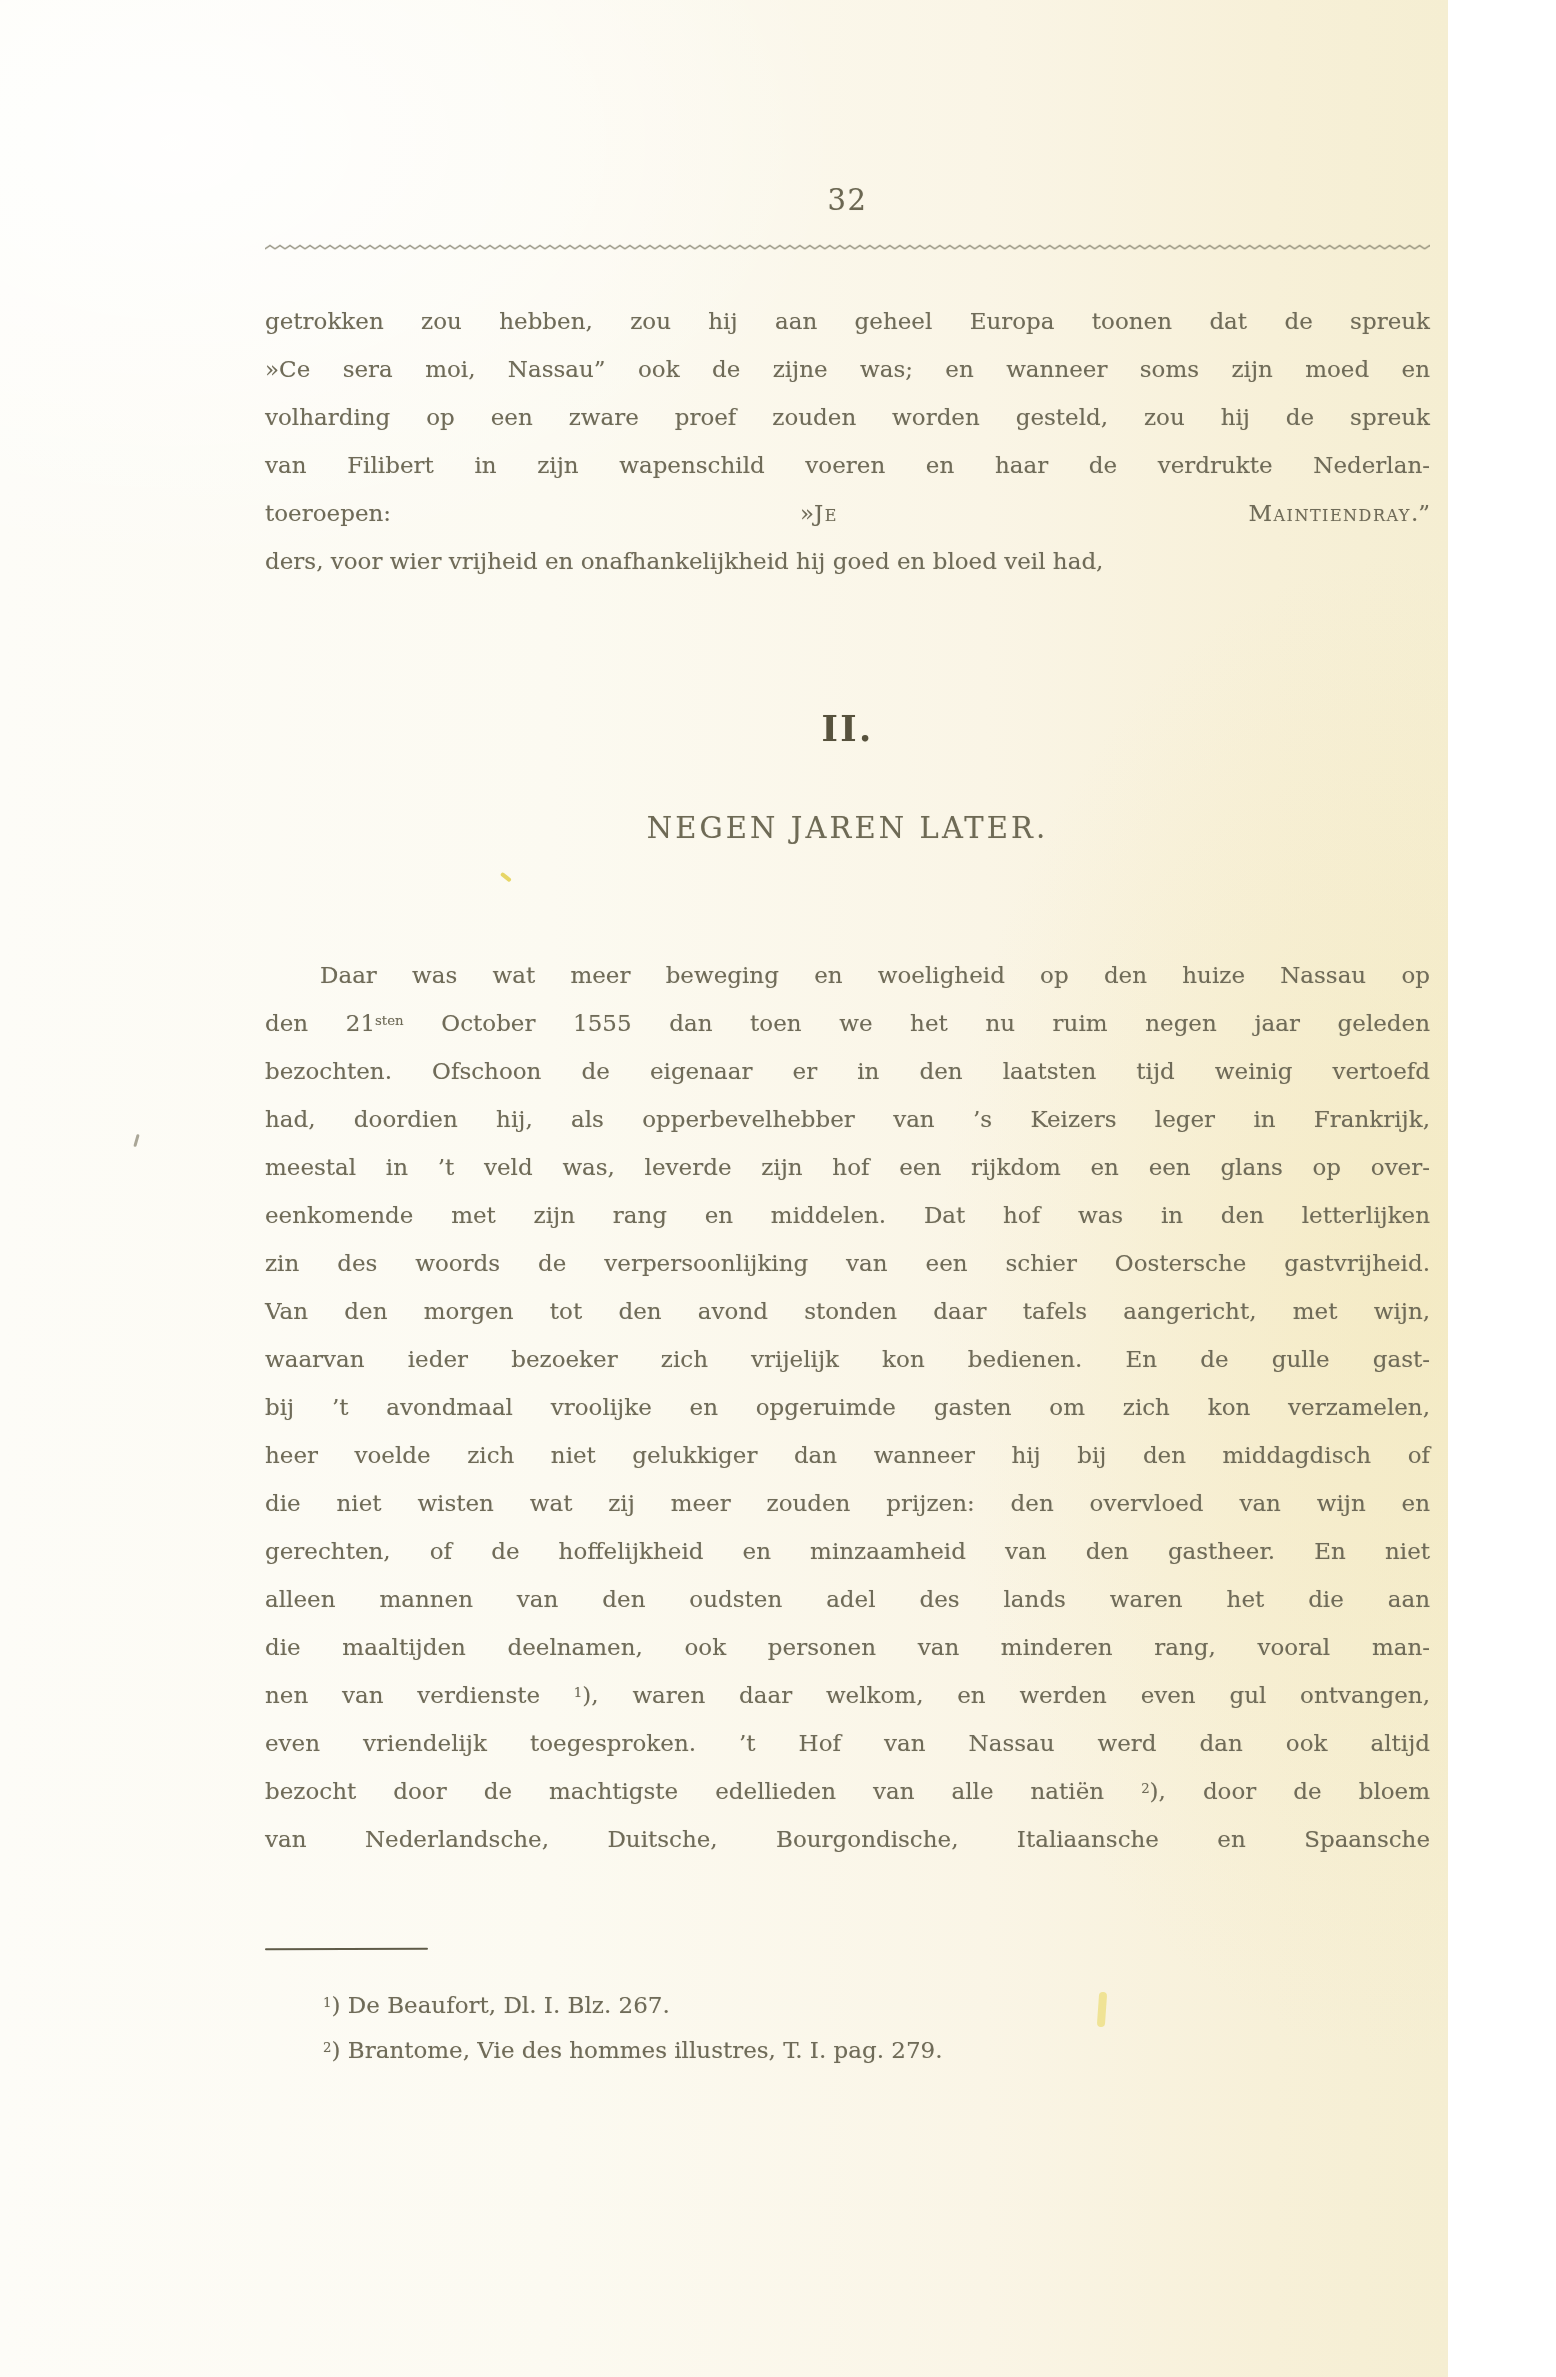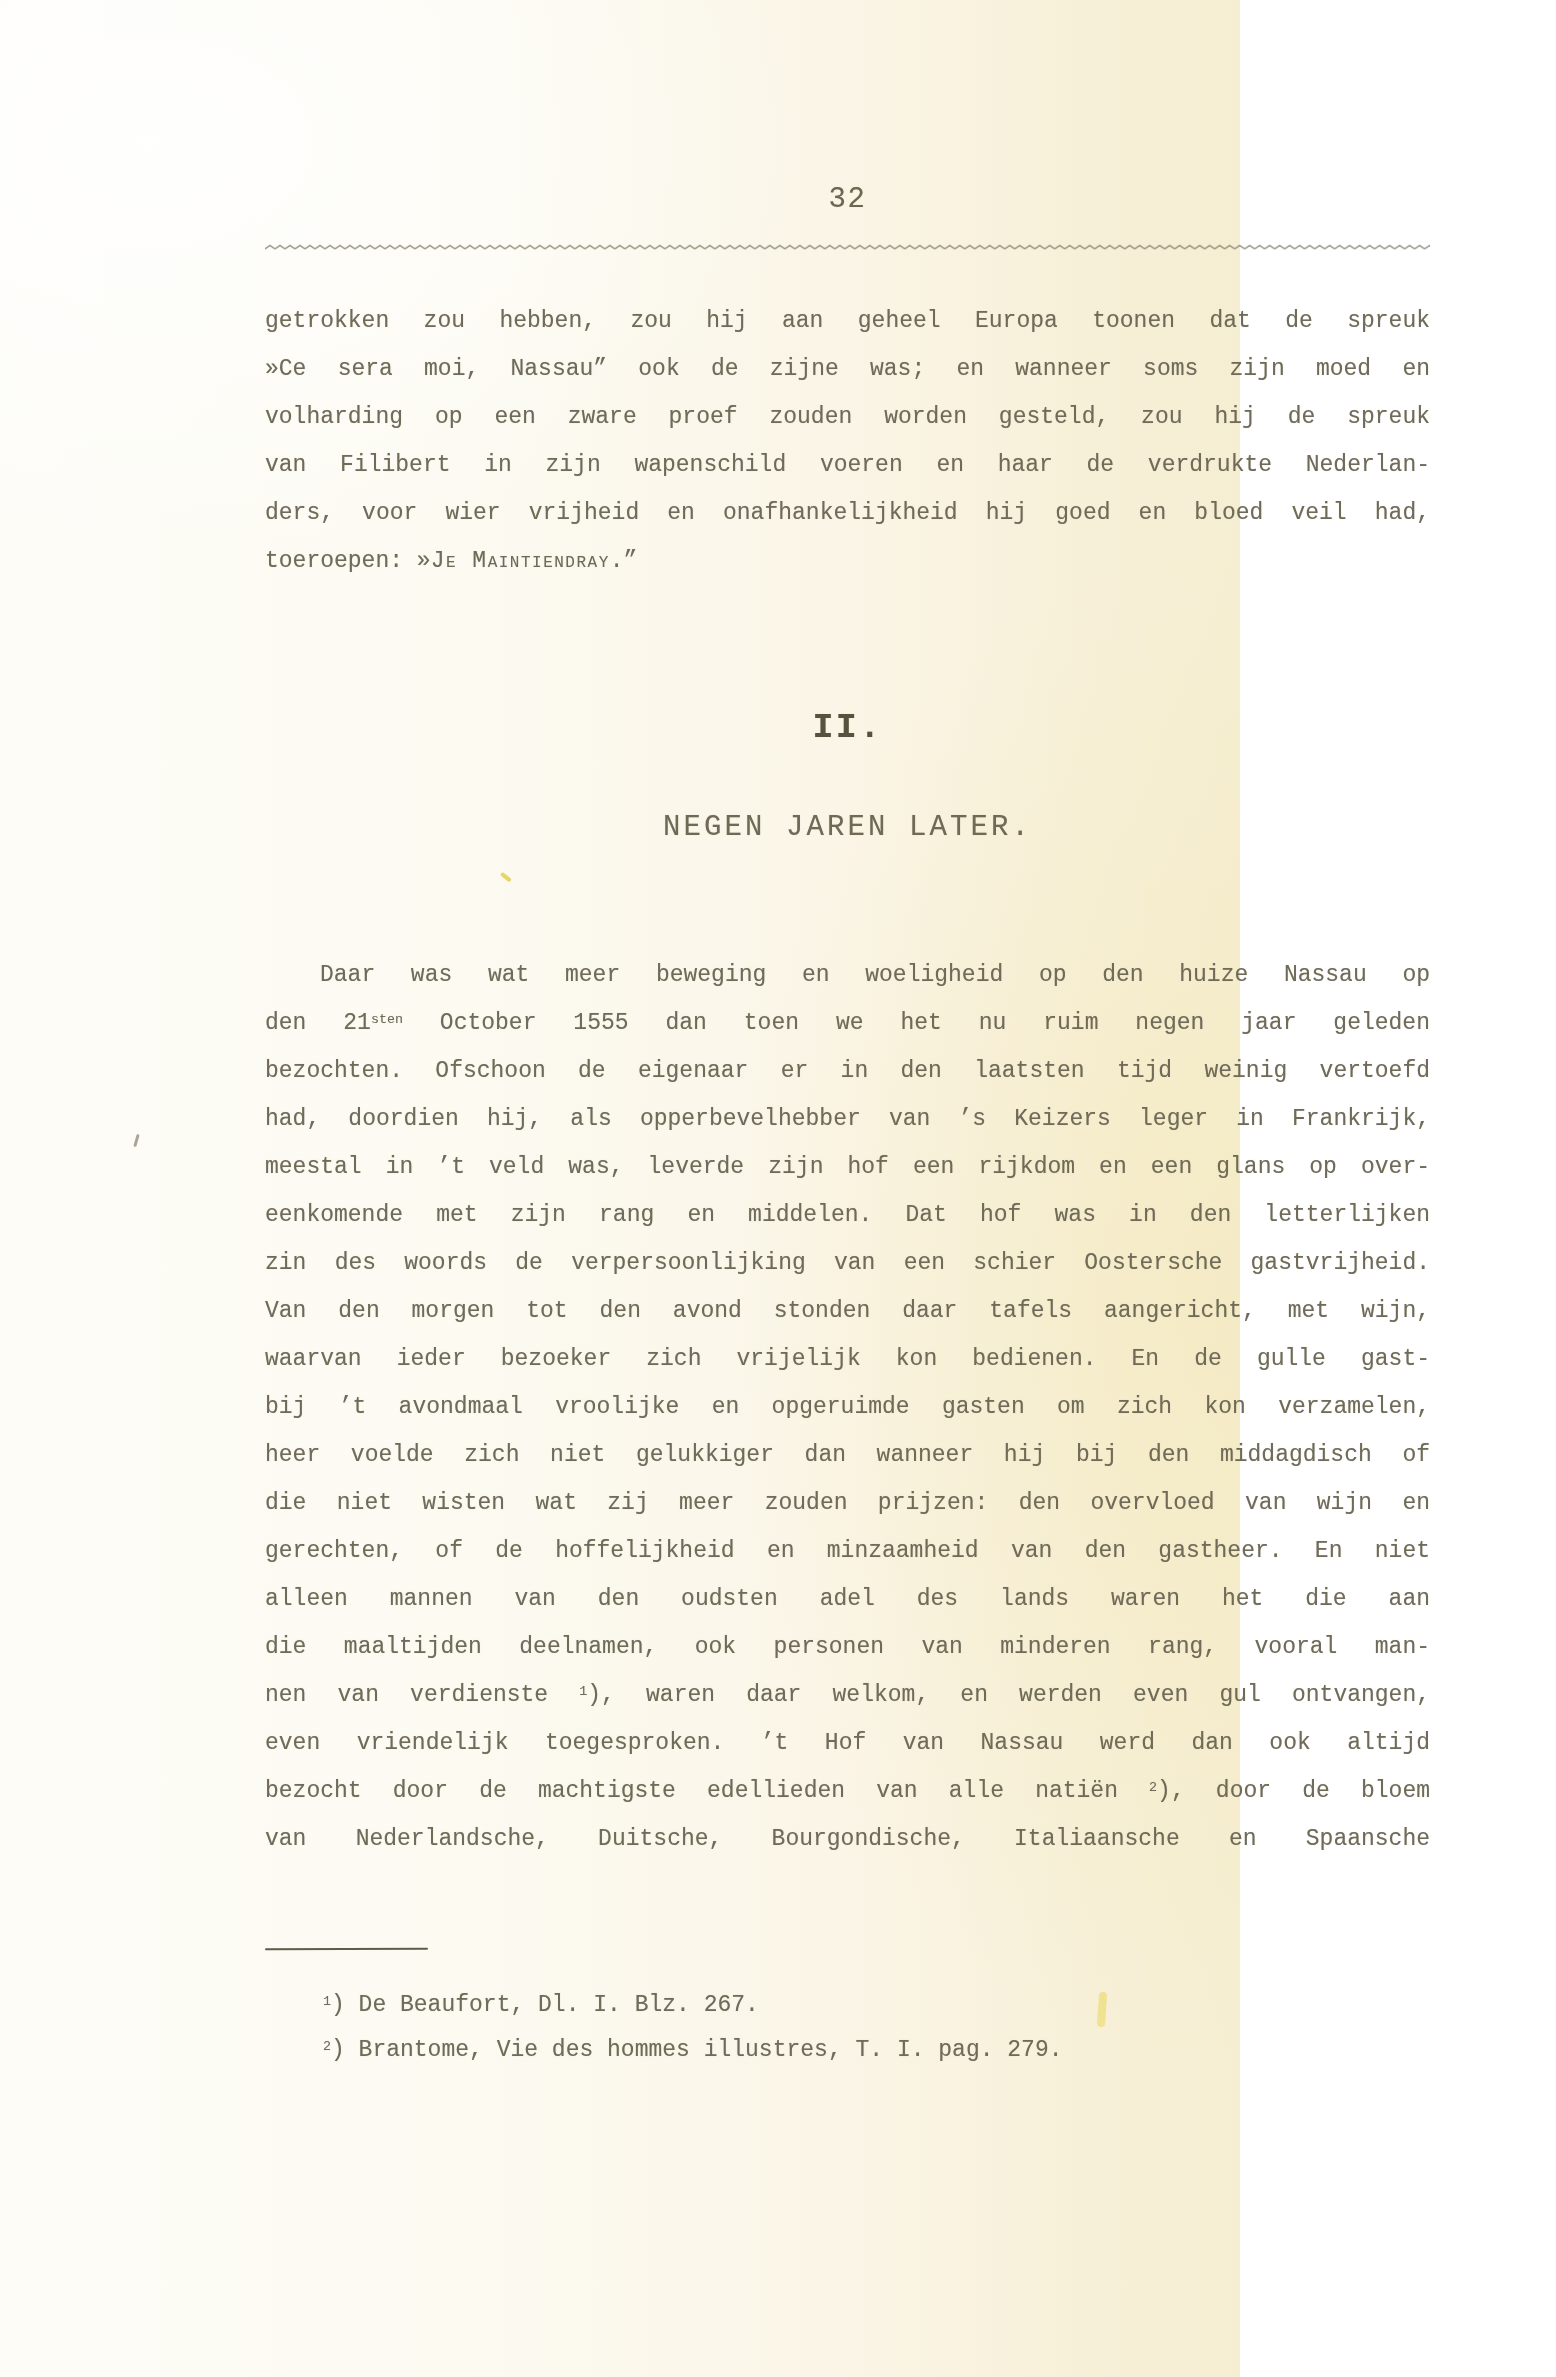--- a/index.html
+++ b/index.html
@@ -3,28 +3,27 @@
 <meta charset="utf-8">
 <style>
   html, body {
     margin: 0; padding: 0;
     width: 1556px; height: 2377px;
     overflow: hidden;
     font-family: "DejaVu Serif", "Liberation Serif", serif;
   }
   .page {
     position: relative;
-    width: 1240px; height: 2377px;
+    width: 1448px; height: 2377px;
     color: #6f6b58;
     background:
       radial-gradient(ellipse 1077px 692px at 12% 6%, rgba(255,255,255,0.85), rgba(255,255,255,0) 62%),
       radial-gradient(ellipse 692px 1077px at 98% 55%, rgba(243,230,180,0.45), rgba(243,230,180,0) 70%),
       linear-gradient(90deg, #fdfcf7 0%, #fcfaf1 38%, #faf5e6 68%, #f7f0d8 88%, #f5eed2 100%);
     text-shadow: 0 0 0.8px rgba(111,107,88,0.35);
-    font-family: Liberation Mono, monospace;
   }
   .page-number {
     position: absolute; left: 265px; top: 183px; width: 1165px;
     text-align: center; font-size: 29px; letter-spacing: 1.5px;
     color: #6b6752;
   }
   .wavy {
     position: absolute; left: 265px; top: 242px;
     display: block;
   }
@@ -95,22 +94,22 @@
       </pattern>
     </defs>
     <rect x="0" y="0" width="1515" height="12" fill="url(#zz)"></rect>
   </svg>
 
   <div class="para para1">
       <div class="tline"><span>getrokken zou hebben, zou hij aan geheel Europa toonen dat de spreuk</span></div>
       <div class="tline"><span>»Ce sera moi, Nassau” ook de zijne was; en wanneer soms zijn moed en</span></div>
       <div class="tline"><span>volharding op een zware proef zouden worden gesteld, zou hij de spreuk</span></div>
       <div class="tline"><span>van Filibert in zijn wapenschild voeren en haar de verdrukte Nederlan-</span></div>
+      <div class="tline"><span>toeroepen: »</span><span class="sc">Je Maintiendray</span><span>.”</span></div>
       <div class="tline"><span>ders, voor wier vrijheid en onafhankelijkheid hij goed en bloed veil had,</span></div>
-      <div class="tline"><span>toeroepen: »</span><span class="sc">Je Maintiendray</span><span>.”</span></div>
     </div>
 
   <div class="chapter-num">II.</div>
 
   <div class="chapter-title">NEGEN JAREN LATER.</div>
 
   <div class="para para2">
       <div class="tline"><span>Daar was wat meer beweging en woeligheid op den huize Nassau op</span></div>
       <div class="tline"><span>den 21</span><span class="sup">sten</span><span> October 1555 dan toen we het nu ruim negen jaar geleden</span></div>
       <div class="tline"><span>bezochten.  Ofschoon de eigenaar er in den laatsten tijd weinig vertoefd</span></div>

